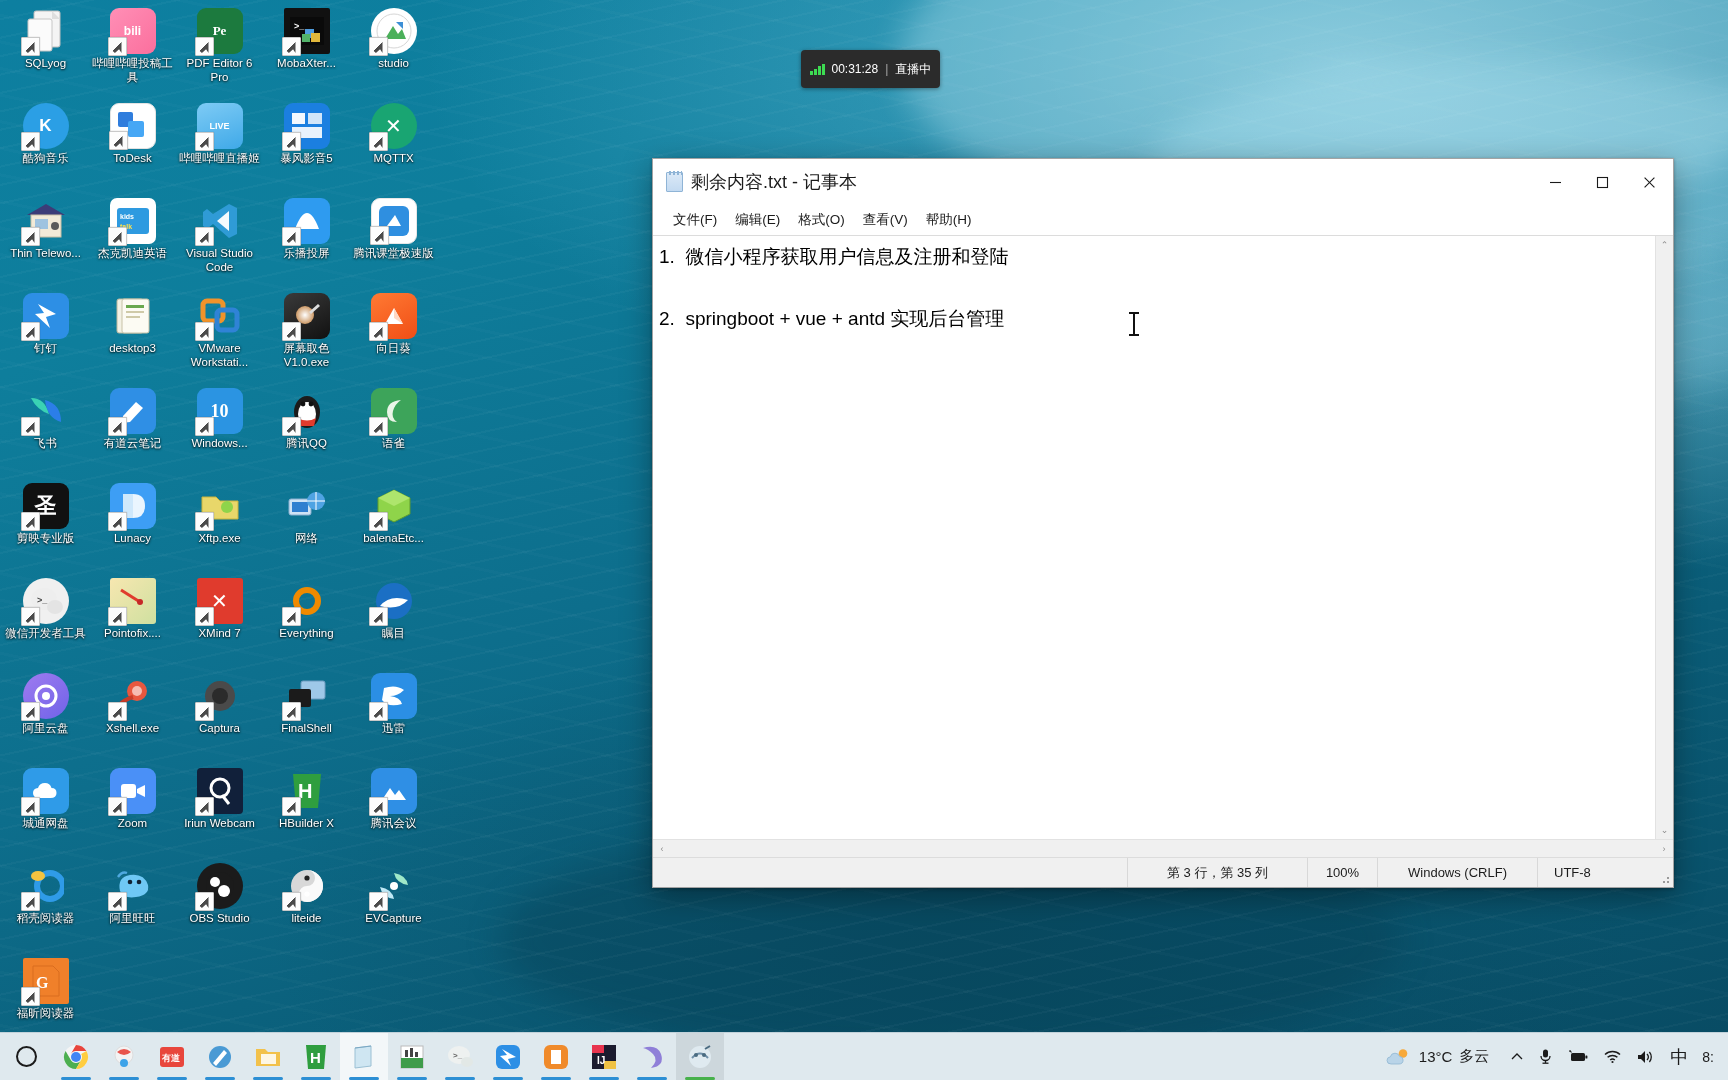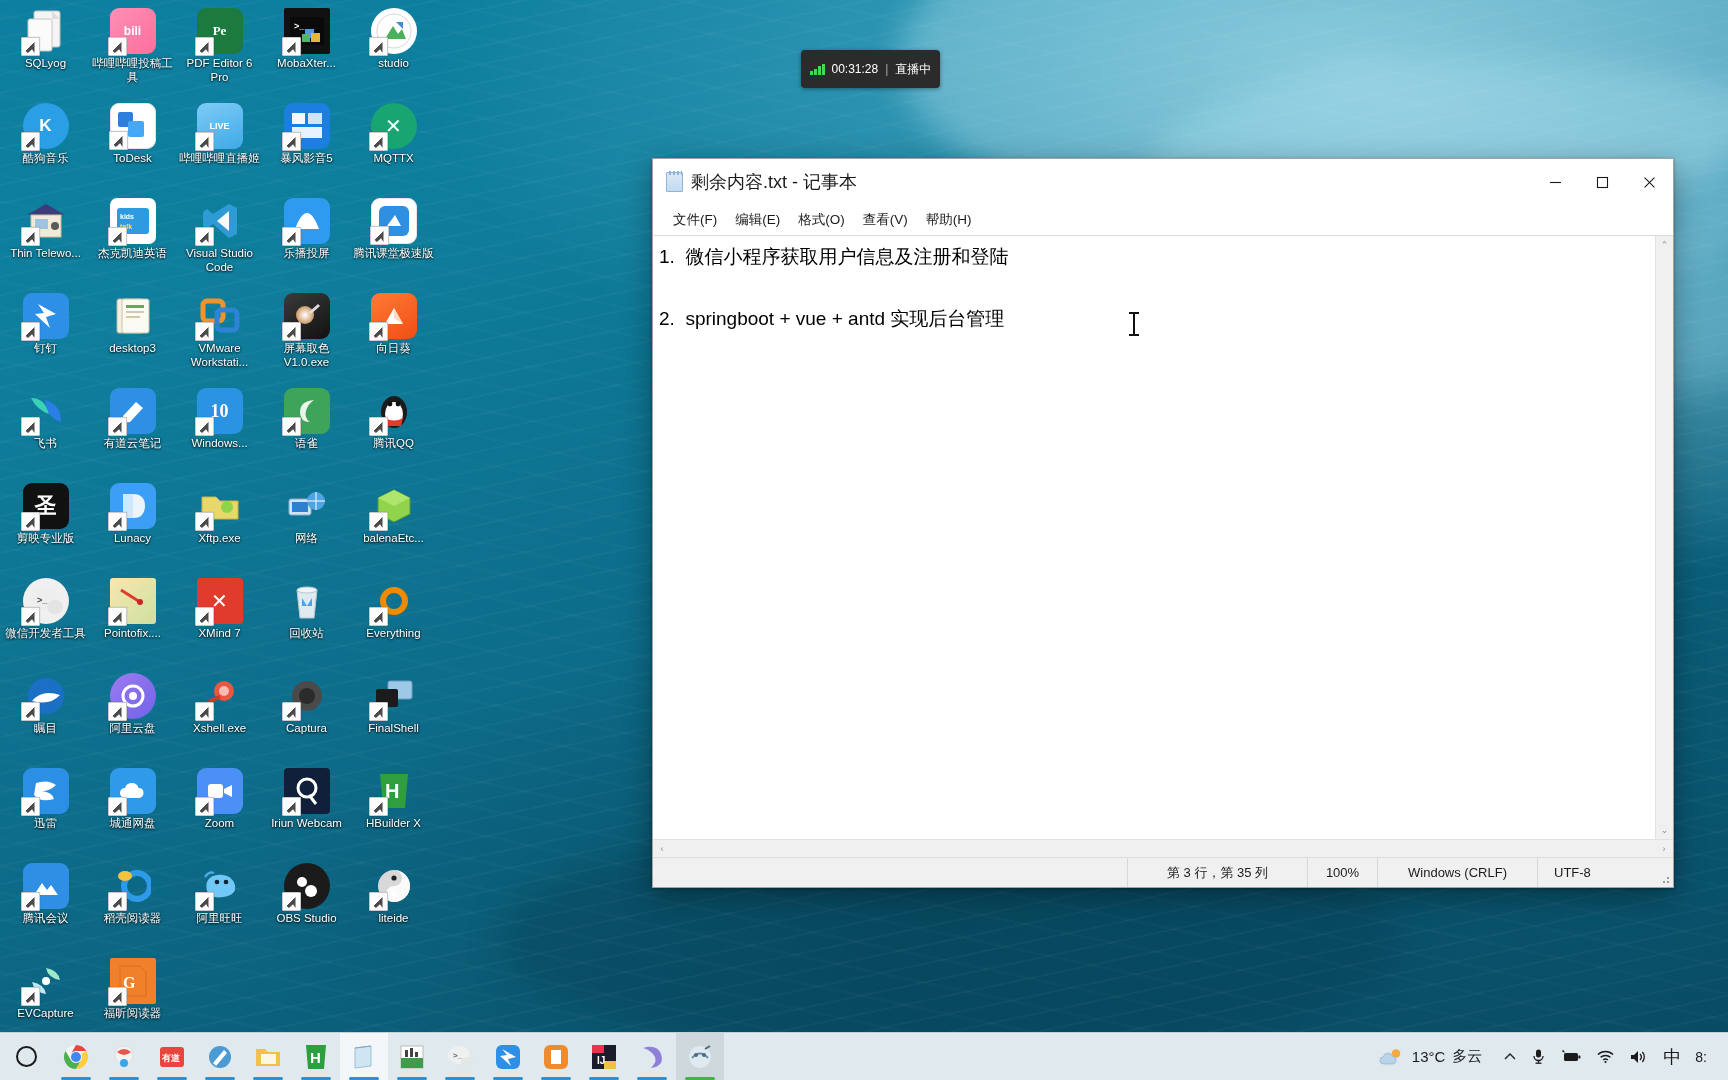--- a/index.html
+++ b/index.html
@@ -310,21 +310,21 @@
     height: 3px;
     background: #2d8fd4;
     border-radius: 2px;
   }
   .tb-item.active { background: rgba(255,255,255,.62); }
   .tb-item.active2 { background: rgba(190,200,205,.55); }
   .tb-item.green-ind:after { background: #47b14b; }
 
   #tb-spacer { flex: 1; }
   #tb-tray {
-    display: flex; align-items: center; gap: 0px; padding-right: 11px;
+    display: flex; align-items: center; gap: 0px; padding-right: 4px;
   }
   .tray-item {
     display: flex; align-items: center; justify-content: center;
     height: 48px; padding: 0 7px;
     color: #1b1b1b; font-size: 14px;
   }
   #tray-weather { gap: 7px; padding-left: 12px; padding-right: 14px; font-size: 15px; }
   #tray-clock { font-size: 14px; line-height: 16px; text-align: left; padding-right: 10px; }
 
   svg { display: block; }
@@ -538,40 +538,40 @@
       </div>
       <div class="label">有道云笔记</div>
     </div>
     <div class="dicon">
       <div class="glyph" style="background:#2b94e2;">
         <span style="font-family:'Liberation Serif',serif;font-size:18px;font-weight:700">10</span>
       </div>
       <div class="label">Windows...</div>
     </div>
     <div class="dicon">
-      <div class="glyph" style="background:#3da45a;">
-        <svg width="26" height="28" viewBox="0 0 26 28">
-          <path d="M20 3 q-14 1 -14 12 q0 10 10 10 q-6 -4 -4 -11 q2 -7 8 -11z" fill="#eaf5e8"></path>
-        </svg>
-      </div>
-      <div class="label">语雀</div>
-    </div>
-    <div class="dicon">
       <div class="glyph" style="background:transparent;">
         <svg width="34" height="38" viewBox="0 0 34 38">
           <ellipse cx="17" cy="20" rx="13" ry="16" fill="#1b1b1b"></ellipse>
           <ellipse cx="17" cy="22" rx="9" ry="12" fill="#fff"></ellipse>
           <circle cx="13" cy="12" r="2.4" fill="#111"></circle>
           <circle cx="21" cy="12" r="2.4" fill="#111"></circle>
           <path d="M8 26 q9 5 18 0 l-2 8 h-14z" fill="#e03b2d"></path>
         </svg>
       </div>
       <div class="label">腾讯QQ</div>
     </div>
     <div class="dicon">
+      <div class="glyph" style="background:#3da45a;">
+        <svg width="26" height="28" viewBox="0 0 26 28">
+          <path d="M20 3 q-14 1 -14 12 q0 10 10 10 q-6 -4 -4 -11 q2 -7 8 -11z" fill="#eaf5e8"></path>
+        </svg>
+      </div>
+      <div class="label">语雀</div>
+    </div>
+    <div class="dicon">
       <div class="glyph" style="background:#111111;border-radius:9px">
         <span style="font-size:22px;font-family:'DejaVu Sans',sans-serif">圣</span>
       </div>
       <div class="label">剪映专业版</div>
     </div>
     <div class="dicon">
       <div class="glyph" style="background:#3d9ef5;">
         <svg width="28" height="28" viewBox="0 0 28 28">
           <path d="M4 2 h10 v24 h-10z" fill="#cfe8fb"></path>
           <path d="M14 2 q12 0 12 12 q0 12 -12 12z" fill="#eaf5fe"></path>
@@ -625,31 +625,20 @@
           <circle cx="22" cy="16" r="3" fill="#c62828"></circle>
         </svg>
       </div>
       <div class="label">Pointofix....</div>
     </div>
     <div class="dicon">
       <div class="glyph" style="background:#e03b2d;border-radius:3px">
         <span style="font-size:20px">✕</span>
       </div>
       <div class="label">XMind 7</div>
-    </div>
-    <div class="dicon noarrow">
-      <div class="glyph" style="background:transparent;">
-        <svg width="36" height="38" viewBox="0 0 36 38">
-          <path d="M8 8 h20 l-3 28 h-14z" fill="#dfe9ef" stroke="#b7c7d0"></path>
-          <ellipse cx="18" cy="8" rx="10" ry="3" fill="#eef4f8" stroke="#b7c7d0"></ellipse>
-          <path d="M13 16 l5 8 -5 0 z" fill="#4aa3e0"></path>
-          <path d="M23 16 l-5 8 5 0 z" fill="#4aa3e0"></path>
-        </svg>
-      </div>
-      <div class="label">回收站</div>
     </div>
     <div class="dicon">
       <div class="glyph" style="background:transparent;">
         <svg width="34" height="34" viewBox="0 0 34 34">
           <circle cx="17" cy="17" r="11" fill="none" stroke="#f08a00" stroke-width="6"></circle>
         </svg>
       </div>
       <div class="label">Everything</div>
     </div>
     <div class="dicon">

